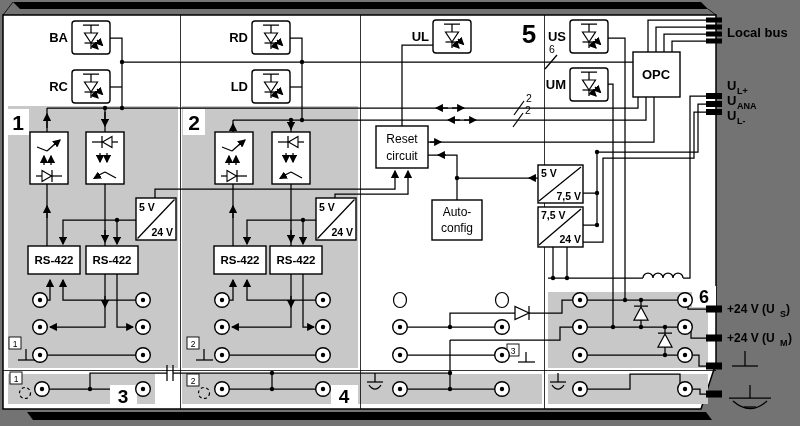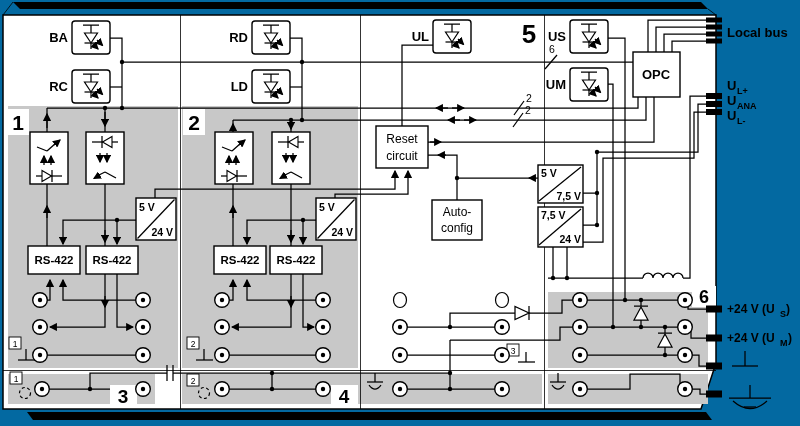--- a/index.html
+++ b/index.html
@@ -1,16 +1,16 @@
 <!DOCTYPE html>
 <html><head>
 <meta charset="utf-8">
 <style>
   html,body{margin:0;padding:0;background:#fff;}
-  .stage{position:relative;width:800px;height:426px;background:#0369a1;overflow:hidden;}
+  .stage{position:relative;width:800px;height:426px;background:#737373;overflow:hidden;}
   svg{display:block;}
   .w{stroke:#000;stroke-width:1.25;fill:none;}
   .wthin{stroke:#000;stroke-width:0.8;fill:none;}
   .box{fill:#fff;stroke:#000;stroke-width:1.4;}
   .boxthin{fill:#fff;stroke:#000;stroke-width:0.9;}
   .gray{fill:#c8c8c8;}
   .blk{fill:#000;stroke:none;}
   .whitebox{fill:#fff;stroke:none;}
   text{font-family:"Liberation Sans","DejaVu Sans",sans-serif;fill:#000;}
   .b{font-weight:bold;}

